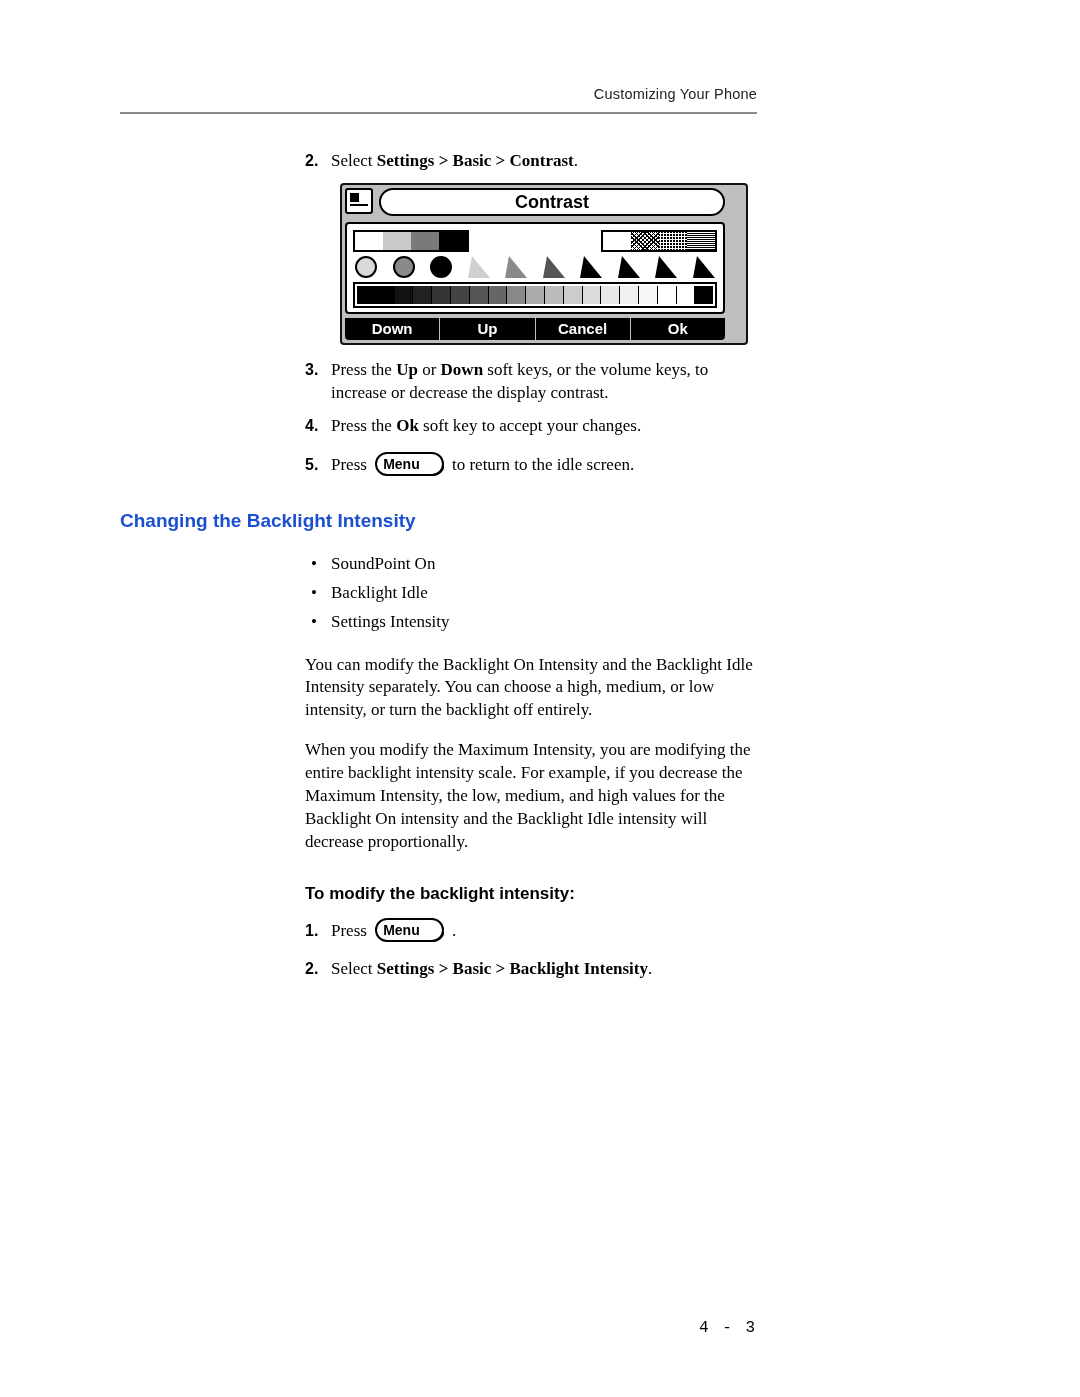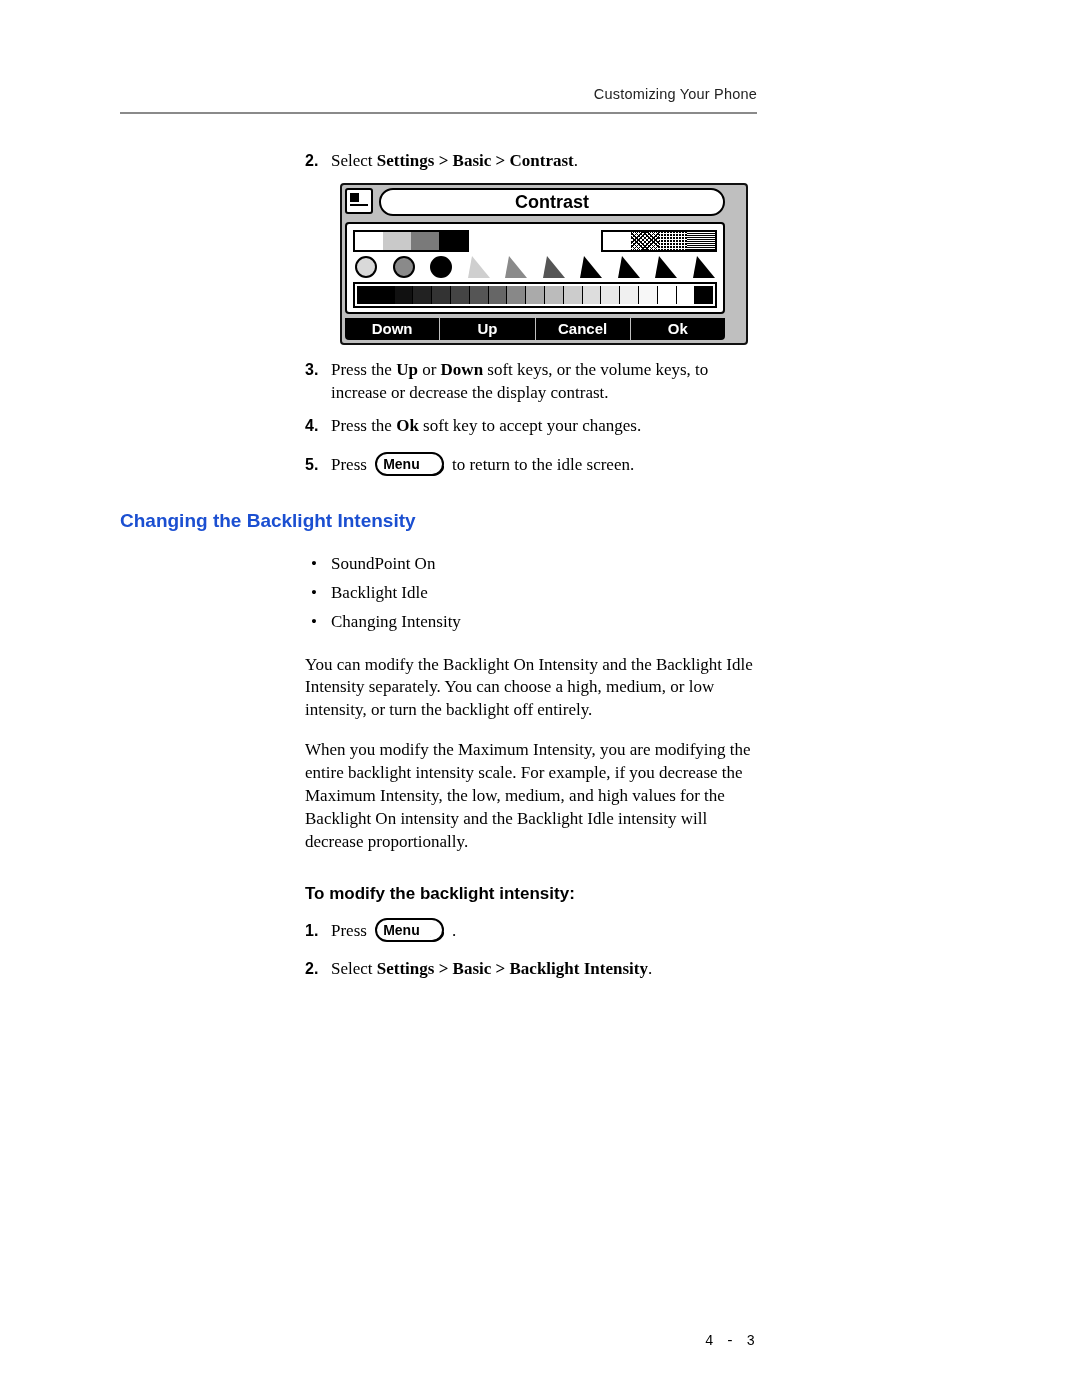--- a/index.html
+++ b/index.html
@@ -266,23 +266,23 @@
   }
   .subheading {
     font-family: "Trebuchet MS", "Lucida Sans", Arial, sans-serif;
     font-weight: bold;
     font-size: 17px;
     margin: 30px 0 16px 0;
   }
   .page-number {
     position: absolute;
     right: 120px;
-    bottom: 48px;
+    bottom: 60px;
     font-family: "Courier New", monospace;
-    font-size: 14px;
+    font-size: 16px;
     letter-spacing: 2px;
   }
 </style>
 </head>
 <body>
 
 <div class="page">
 
   <div class="header-region">
     <div class="running-head">Customizing Your Phone</div>
@@ -383,21 +383,21 @@
       </ol>
     </div>
 
     <h2 class="section-heading">Changing the Backlight Intensity</h2>
 
     <div class="indent-block">
 
       <ul class="bullets">
         <li>SoundPoint On</li>
         <li>Backlight Idle</li>
-        <li>Changing Intensity</li>
+        <li>Settings Intensity</li>
       </ul>
 
       <p class="para">You can modify the Backlight On Intensity and the Backlight Idle Intensity separately. You can choose a high, medium, or low intensity, or turn the backlight off entirely.</p>
       <p class="para">When you modify the Maximum Intensity, you are modifying the entire backlight intensity scale. For example, if you decrease the Maximum Intensity, the low, medium, and high values for the Backlight On intensity and the Backlight Idle intensity will decrease proportionally.</p>
 
       <div class="subheading">To modify the backlight intensity:</div>
 
       <ol class="steps">
         <li style="margin-bottom:14px;">
           <span class="num">1.</span>

